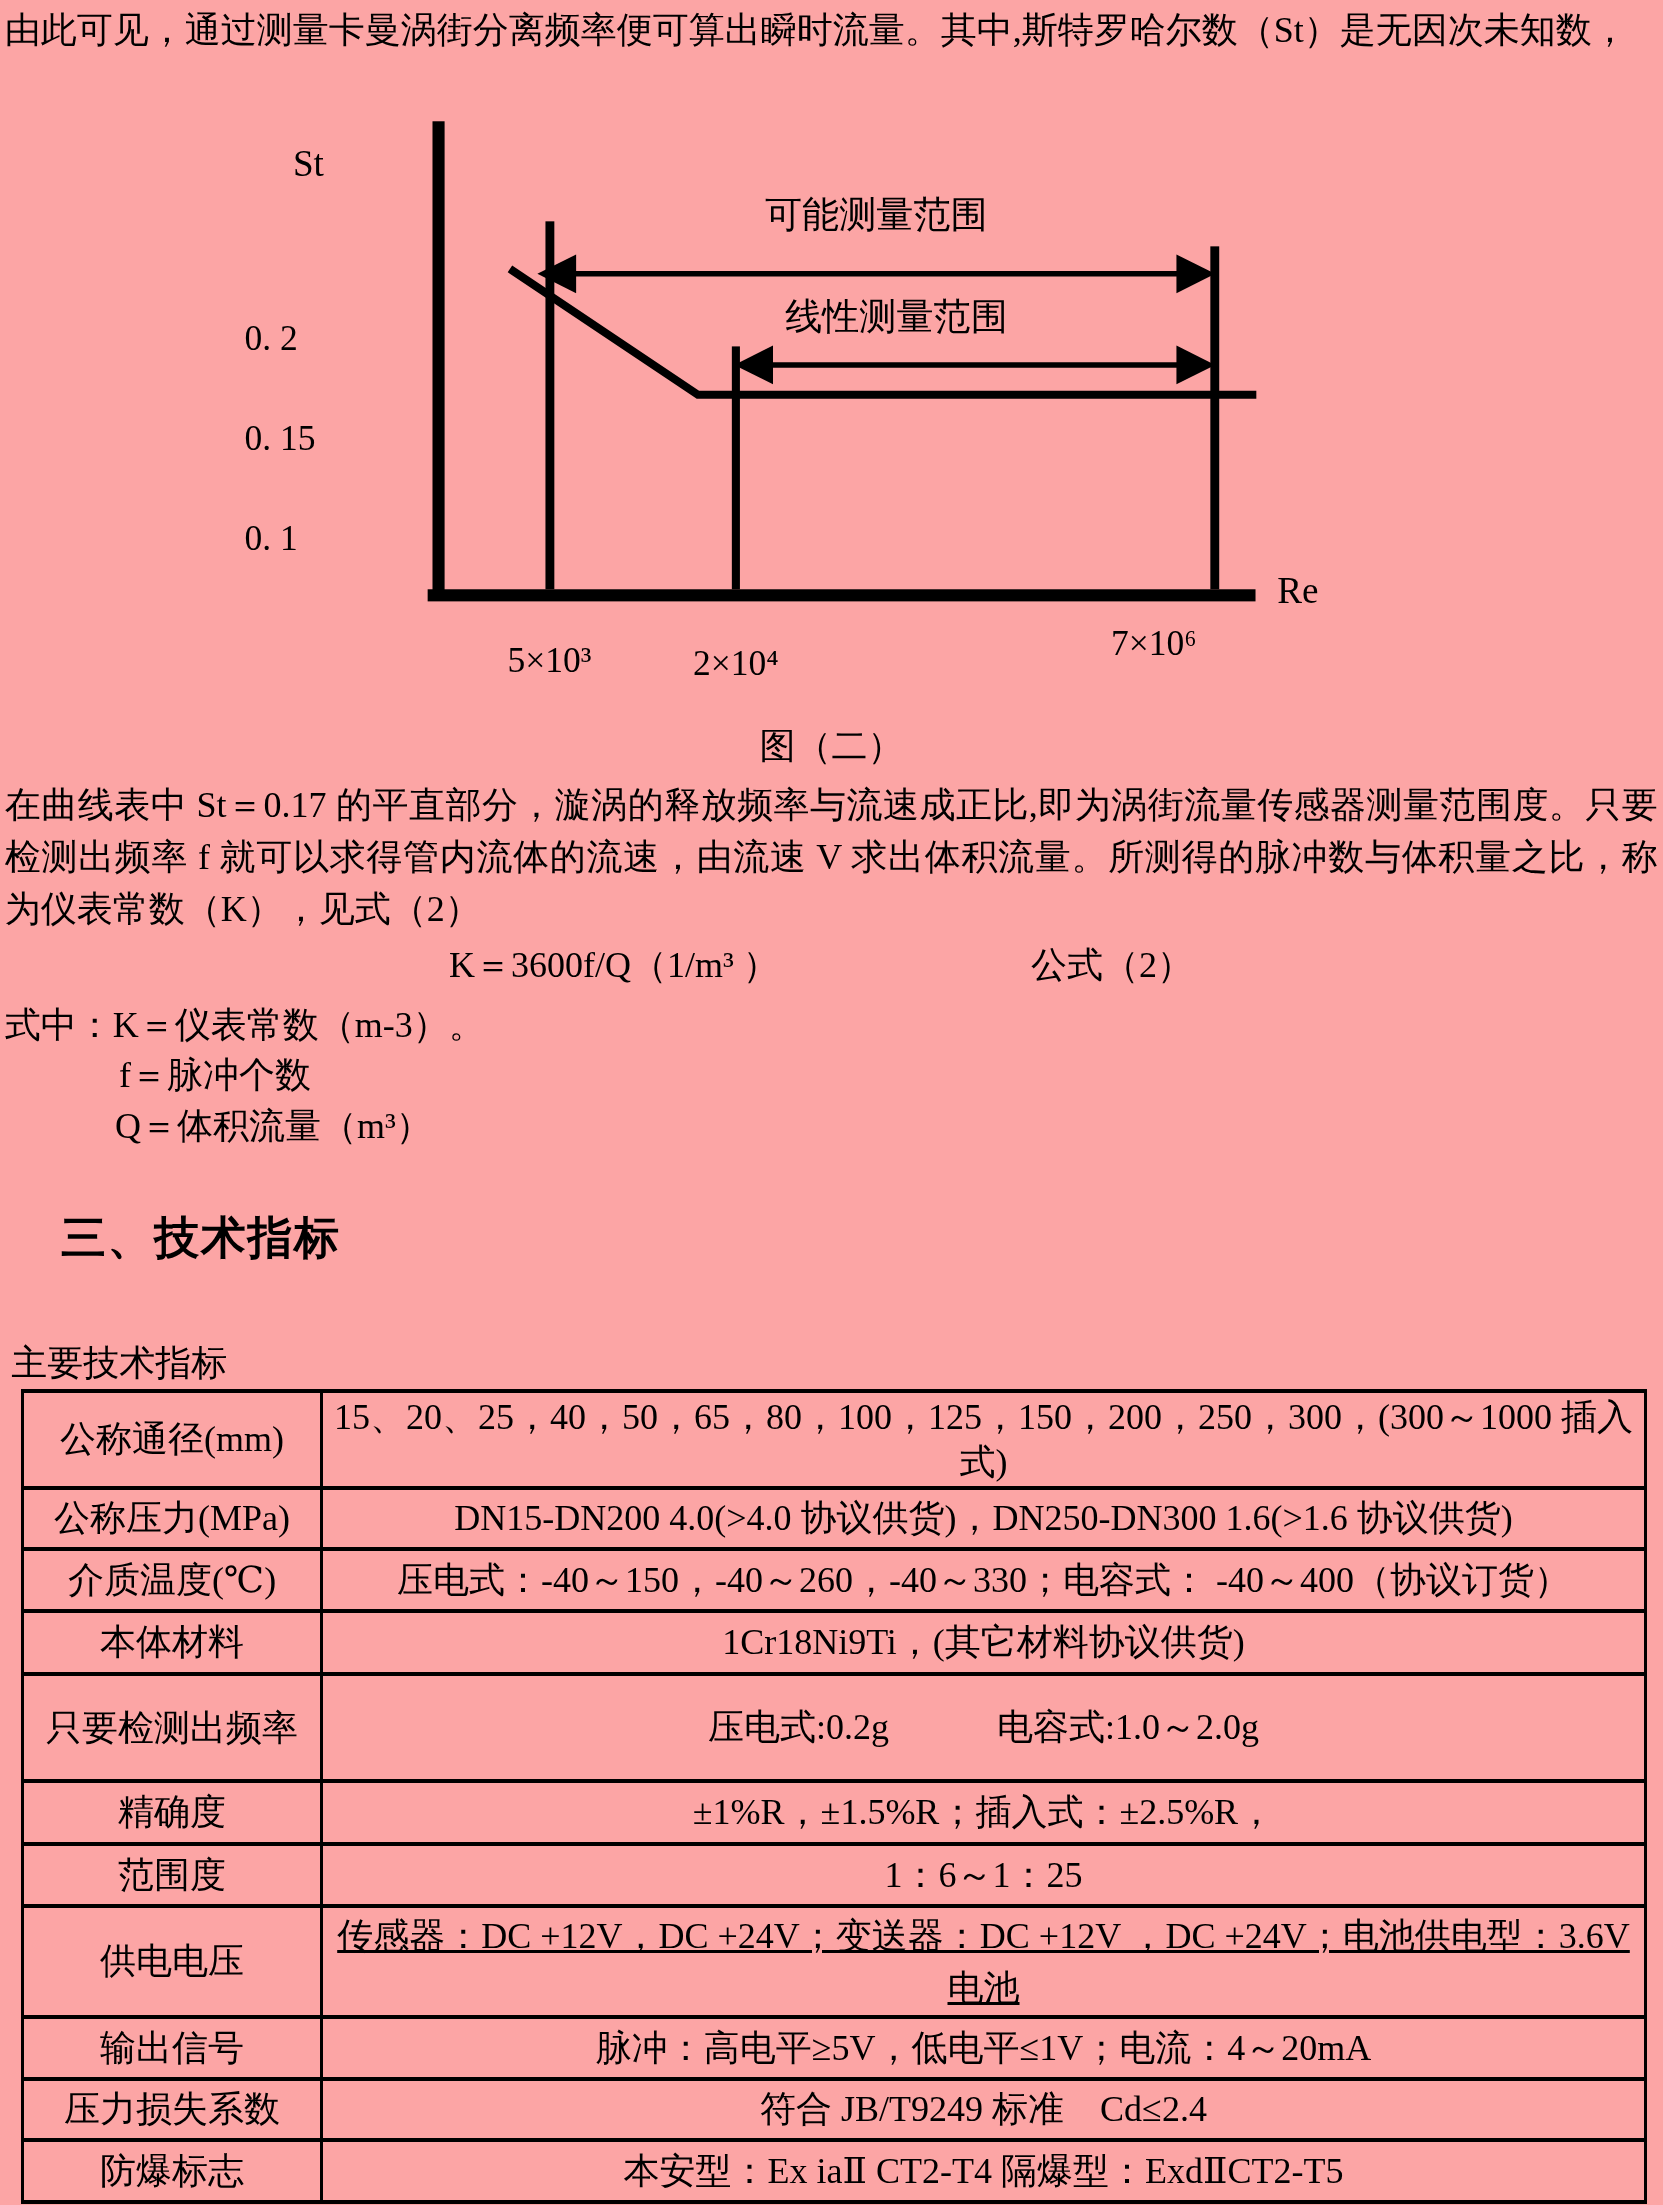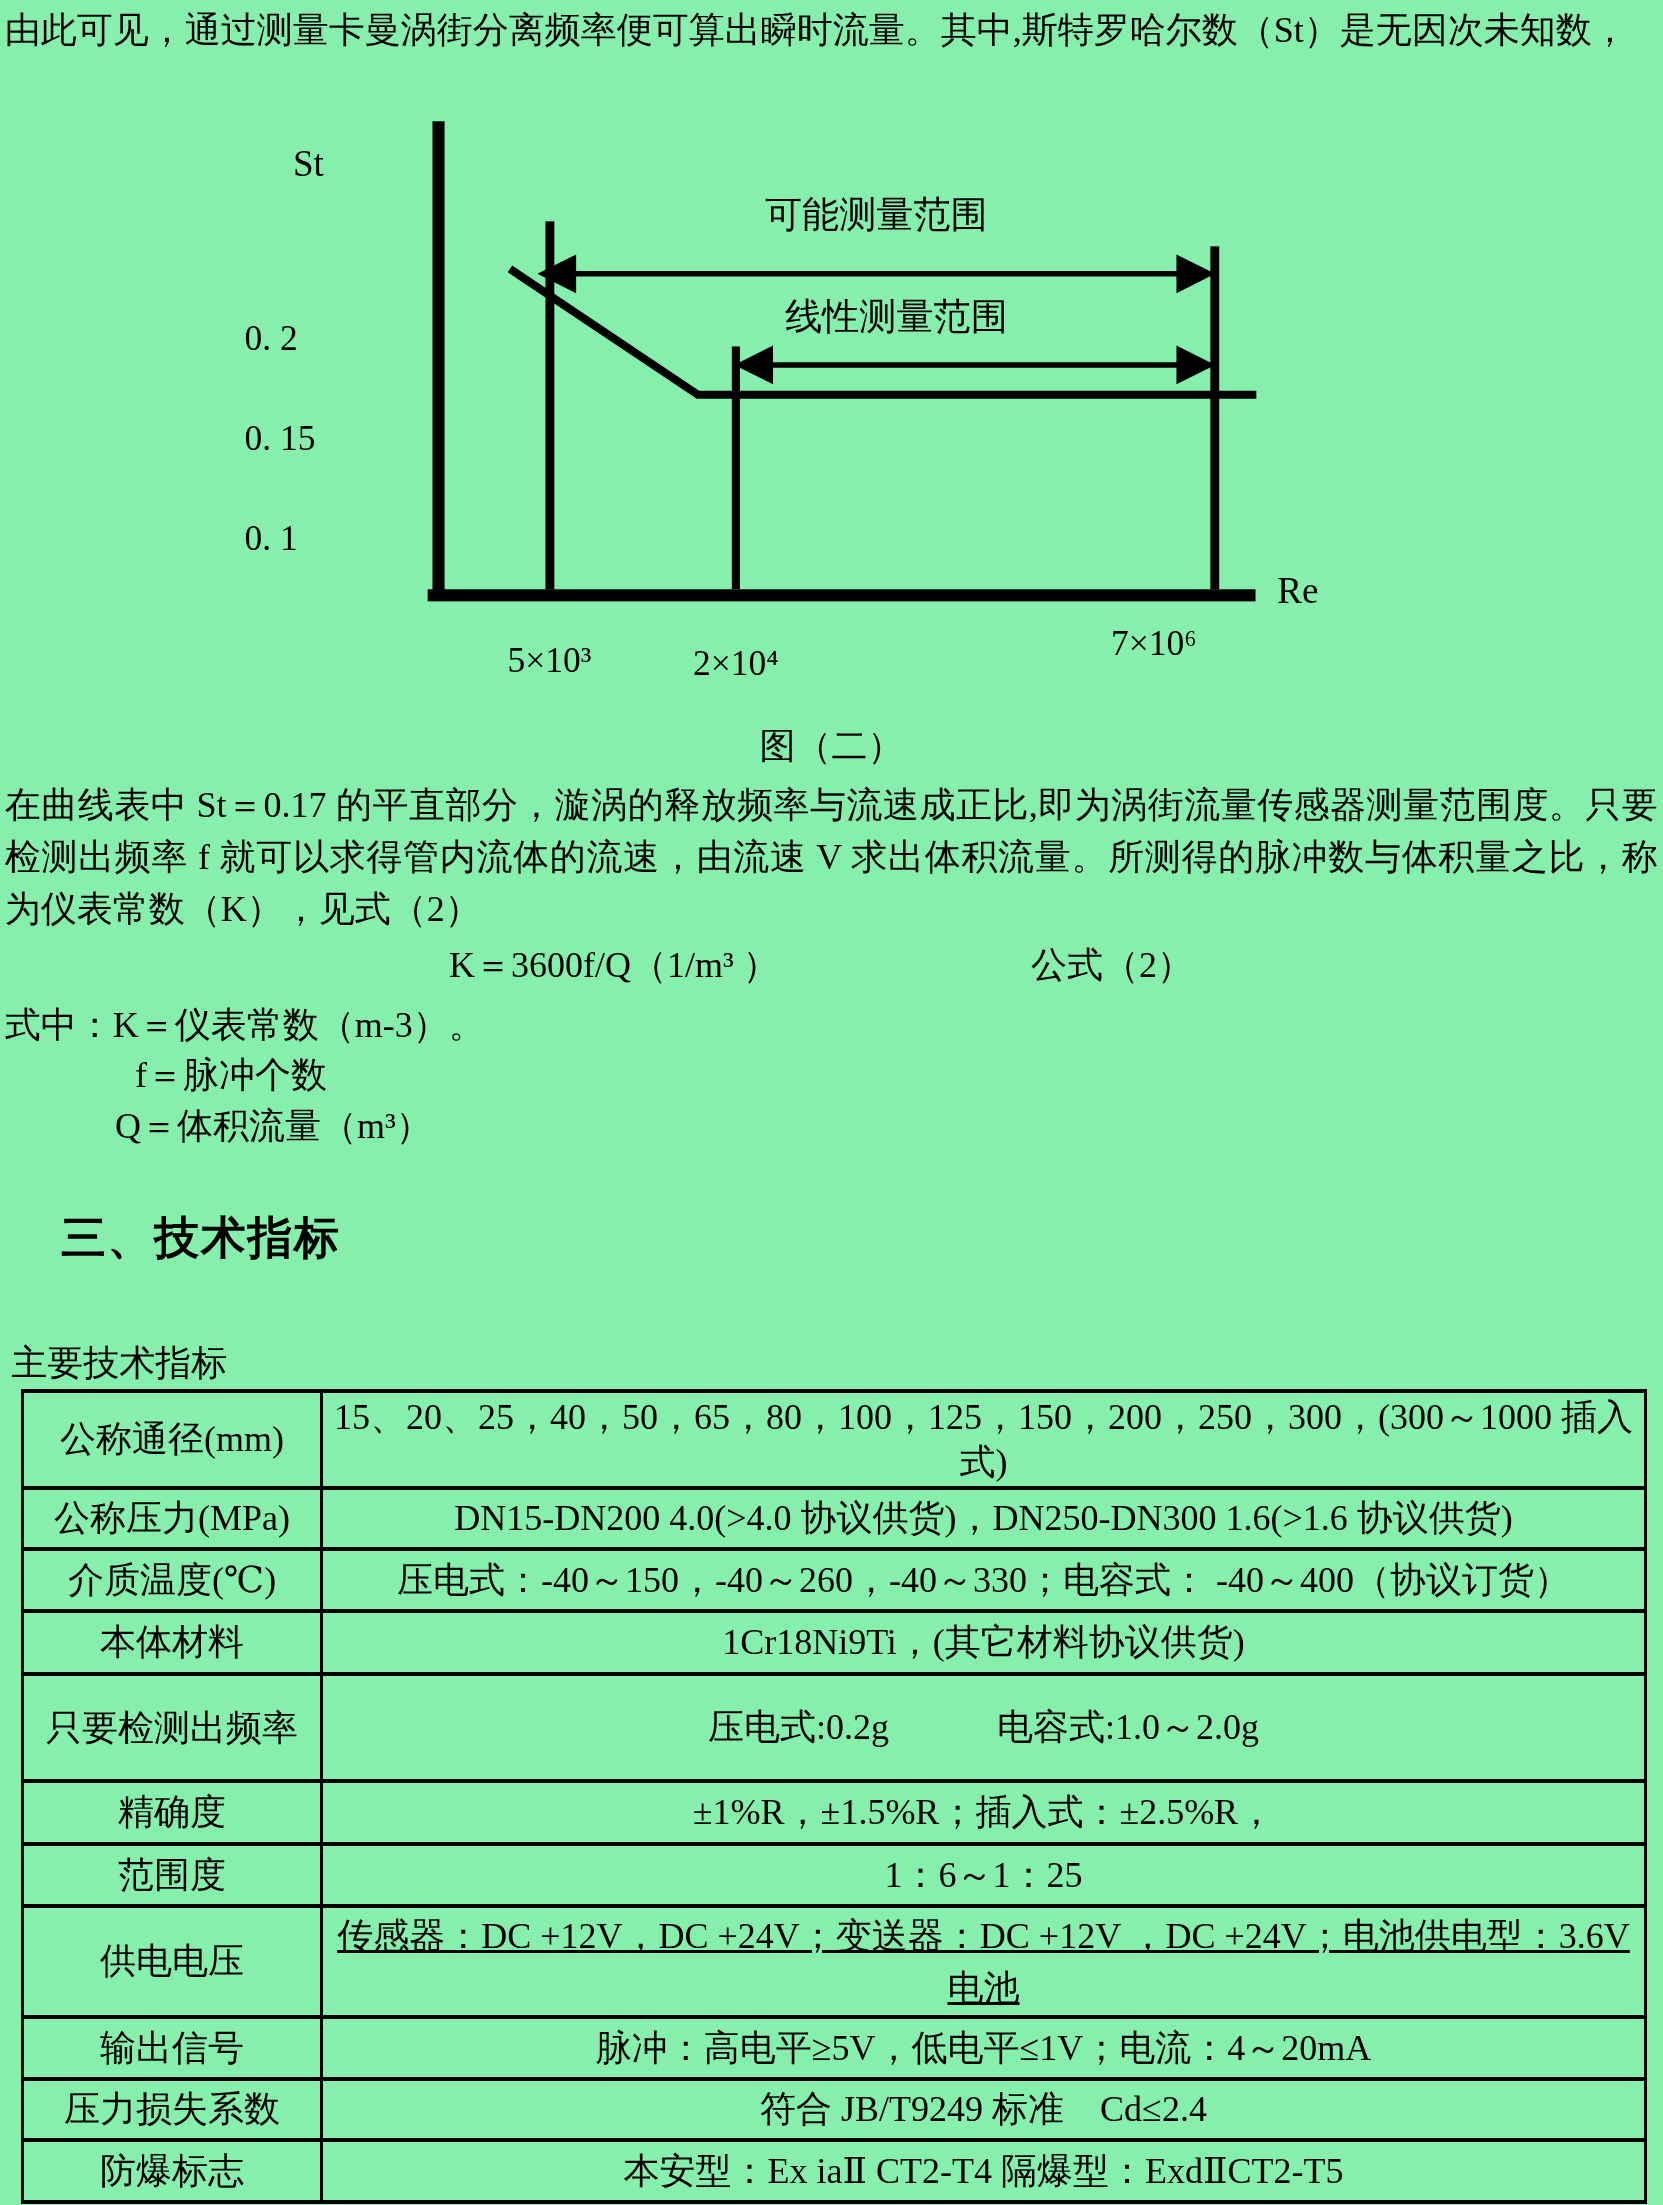--- a/index.html
+++ b/index.html
@@ -1,28 +1,28 @@
 <!DOCTYPE html>
 <html style="font-size:13px"><head>
 <meta charset="utf-8">
 <style>
   html,body{margin:0;padding:0;background:#fff;}
   .page{
-    position:relative;width:1663px;height:2205px;background:#86efac;color:#000;
+    position:relative;width:1663px;height:2205px;background:#fca5a5;color:#000;
     font-family:"Liberation Serif","DejaVu Serif",serif;overflow:hidden;
   }
   .abs{position:absolute;}
   .intro{left:4.8px;top:4.8px;width:1653px;font-size:36px;line-height:51px;}
   .chart-svg{left:0;top:105px;}
   .fig-caption{left:0;top:722px;width:1663px;text-align:center;font-size:36px;}
   .body-para{left:4.8px;top:779px;width:1653px;font-size:36px;line-height:52px;text-align:justify;}
   .formula-expr{left:449px;top:941px;font-size:36px;}
   .formula-tag{left:1031px;top:941px;font-size:36px;}
   .def-1{left:4.8px;top:1001px;font-size:36px;}
-  .def-2{left:119px;top:1051px;font-size:36px;margin-left:16px;}
+  .def-2{left:119px;top:1051px;font-size:36px;}
   .def-3{left:115px;top:1102px;font-size:36px;}
   .section-title{
     left:61px;top:1208px;font-size:45px;font-weight:bold;
     font-family:"Liberation Sans","DejaVu Sans",sans-serif;letter-spacing:1.6px;
   }
   .table-intro{left:11.3px;top:1339px;font-size:36px;}
   table.spec{
     position:absolute;left:21px;top:1389px;width:1626px;
     border-collapse:collapse;table-layout:fixed;
     font-size:36px;line-height:45px;

